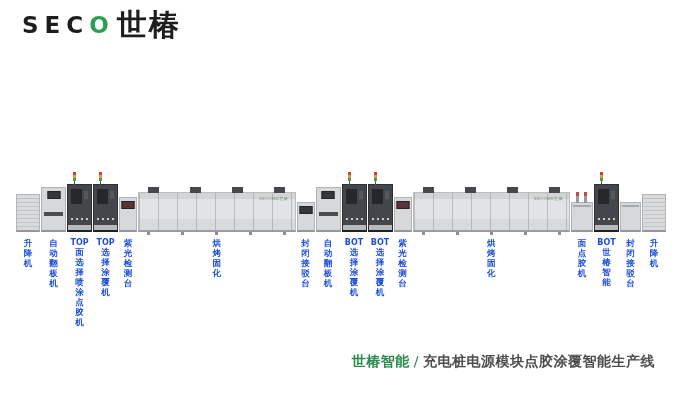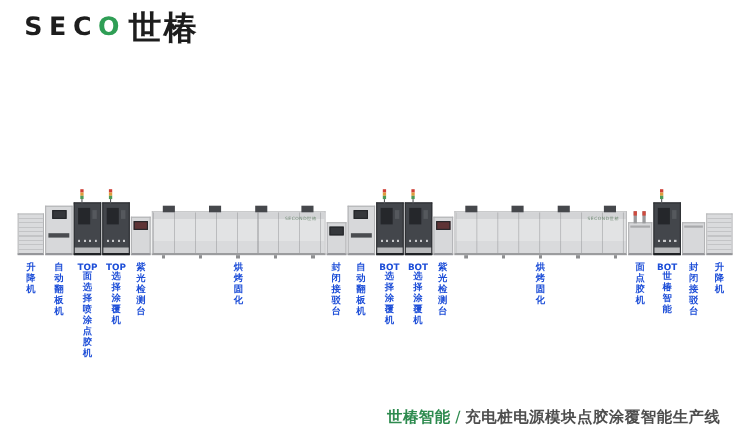--- a/index.html
+++ b/index.html
@@ -78,21 +78,21 @@
 
   
   .mlabel{margin-top:6px;display:flex;flex-direction:column;align-items:center;
     color:#1d4ed8;font-weight:700;}
   .mlabel .prefix{font-size:8px;line-height:9px;letter-spacing:0;}
   .mlabel .vchars{width:9px;font-size:8.5px;line-height:10px;text-align:center;
     word-break:break-all;}
 
   
   .caption{
-    position:absolute;right:25px;top:371px;
+    position:absolute;right:25px;top:353px;
     font-size:14px;font-weight:700;letter-spacing:.5px;color:#4d4d4d;
     white-space:nowrap;
   }
   .caption .brand-green{color:#2e8b4f;}
   .caption .sep{color:#2e8b4f;font-weight:400;padding:0 4px;}
 </style>
 </head>
 <body>
 
 <div class="brand">

